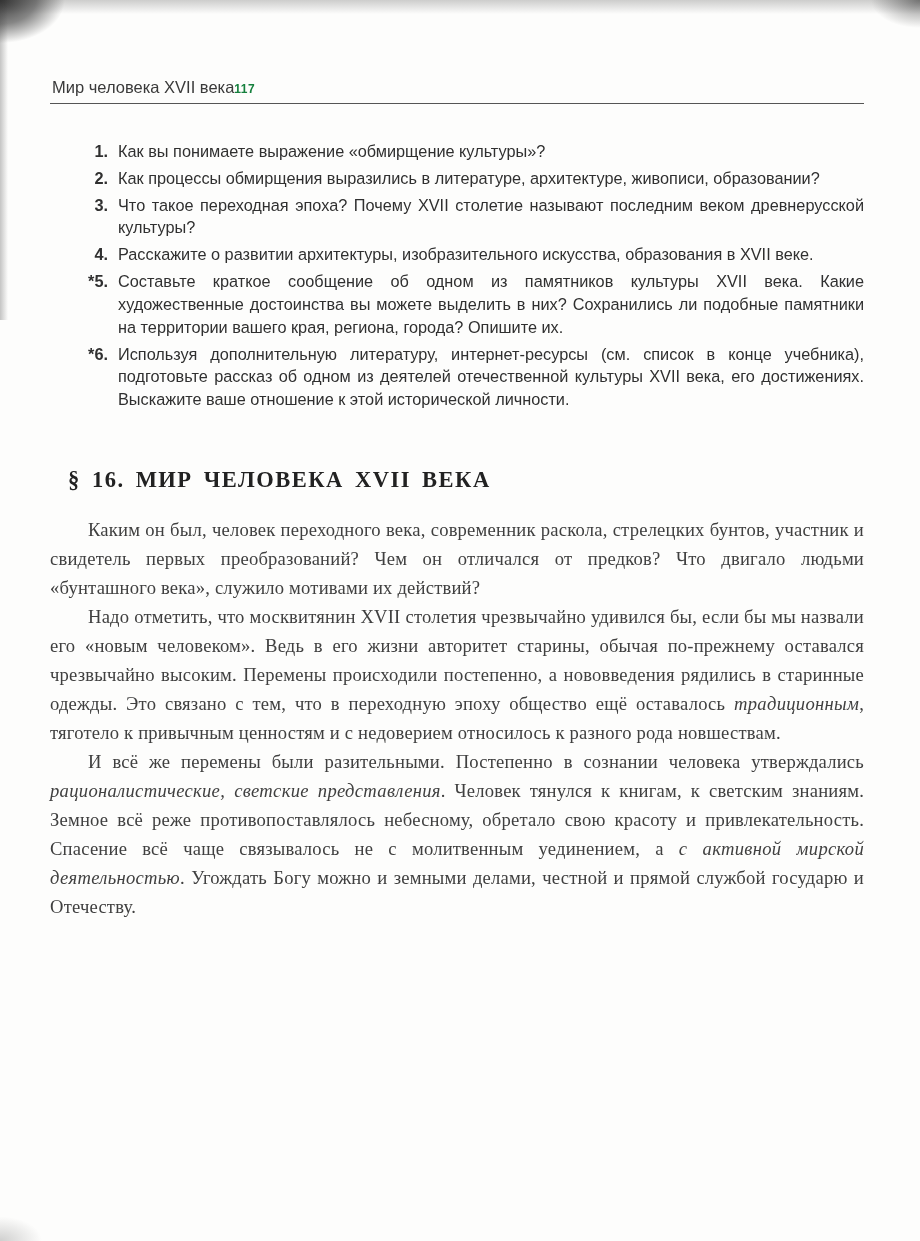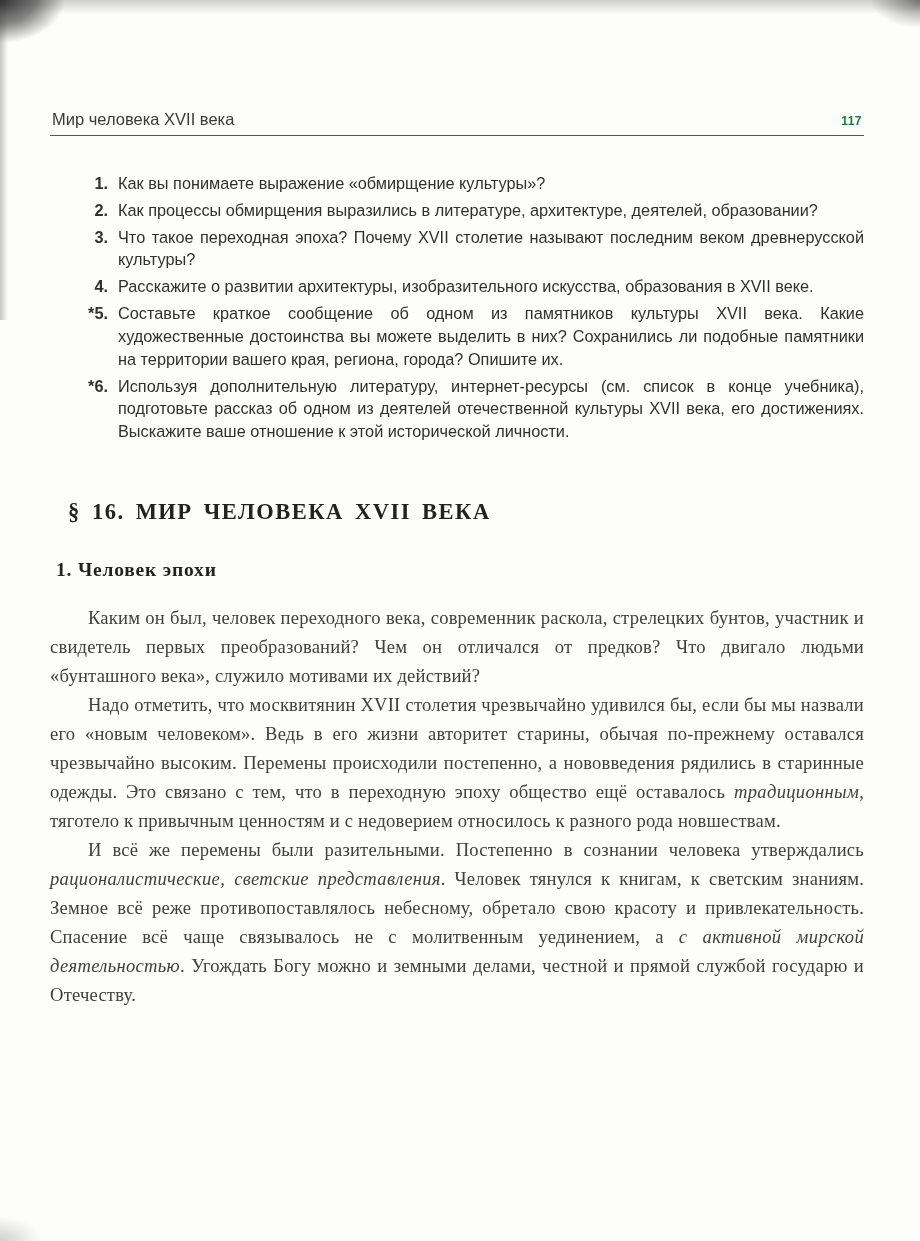--- a/index.html
+++ b/index.html
@@ -44,26 +44,24 @@
   }
 
   .content {
     position: relative;
     padding: 78px 56px 0 50px;
   }
 
   
   .running-head {
     display: flex;
-    justify-content: space-between;
     align-items: baseline;
     font-size: 16.5px;
     color: #3a3a3a;
     padding: 0 2px 6px 2px;
-    margin-top: 32px;
   }
   .running-head .pagenum {
     font-weight: bold;
     font-size: 12px;
     color: #15803d;
     letter-spacing: 0.5px;
   }
   .head-rule {
     border: none;
     border-top: 1.6px solid #555;
@@ -156,21 +154,21 @@
     <hr class="head-rule">
 
     <section class="questions">
       <div id="q-list">
           <div class="q-item">
             <span class="q-num">1.</span>
             <span class="q-text">Как вы понимаете выражение «обмирщение культуры»?</span>
           </div>
           <div class="q-item">
             <span class="q-num">2.</span>
-            <span class="q-text">Как процессы обмирщения выразились в литературе, архитектуре, деятелей, образовании?</span>
+            <span class="q-text">Как процессы обмирщения выразились в литературе, архитектуре, живописи, образовании?</span>
           </div>
           <div class="q-item">
             <span class="q-num">3.</span>
             <span class="q-text">Что такое переходная эпоха? Почему XVII столетие называют последним веком древнерусской культуры?</span>
           </div>
           <div class="q-item">
             <span class="q-num">4.</span>
             <span class="q-text">Расскажите о развитии архитектуры, изобразительного искусства, образования в XVII веке.</span>
           </div>
           <div class="q-item">
@@ -178,21 +176,20 @@
             <span class="q-text">Составьте краткое сообщение об одном из памятников культуры XVII века. Какие художественные достоинства вы можете выделить в них? Сохранились ли подобные памятники на территории вашего края, региона, города? Опишите их.</span>
           </div>
           <div class="q-item">
             <span class="q-num">*6.</span>
             <span class="q-text">Используя дополнительную литературу, интернет-ресурсы (см. список в конце учебника), подготовьте рассказ об одном из деятелей отечественной культуры XVII века, его достижениях. Выскажите ваше отношение к этой исторической личности.</span>
           </div>
         </div>
     </section>
 
     <h1 class="section-heading">§ 16. МИР ЧЕЛОВЕКА XVII ВЕКА</h1>
-    <h2 class="subsection-heading">1. Человек эпохи</h2>
 
     <div class="body-text" id="paragraphs">
         <p class="body-para"><span>Каким он был, человек переходного века, современник раскола, стрелецких бунтов, участник и свидетель первых преобразований? Чем он отличался от предков? Что двигало людьми «бунташного века», служило мотивами их действий?</span></p>
         <p class="body-para"><span>Надо отметить, что москвитянин XVII столетия чрезвычайно удивился бы, если бы мы назвали его «новым человеком». Ведь в его жизни авторитет старины, обычая по-прежнему оставался чрезвычайно высоким. Перемены происходили постепенно, а нововведения рядились в старинные одежды. Это связано с тем, что в переходную эпоху общество ещё оставалось </span><i>традиционным</i><span>, тяготело к привычным ценностям и с недоверием относилось к разного рода новшествам.</span></p>
         <p class="body-para"><span>И всё же перемены были разительными. Постепенно в сознании человека утверждались </span><i>рационалистические, светские представления</i><span>. Человек тянулся к книгам, к светским знаниям. Земное всё реже противопоставлялось небесному, обретало свою красоту и привлекательность. Спасение всё чаще связывалось не с молитвенным уединением, а </span><i>с активной мирской деятельностью</i><span>. Угождать Богу можно и земными делами, честной и прямой службой государю и Отечеству.</span></p>
       </div>
 
   </div>
 </div>
 

